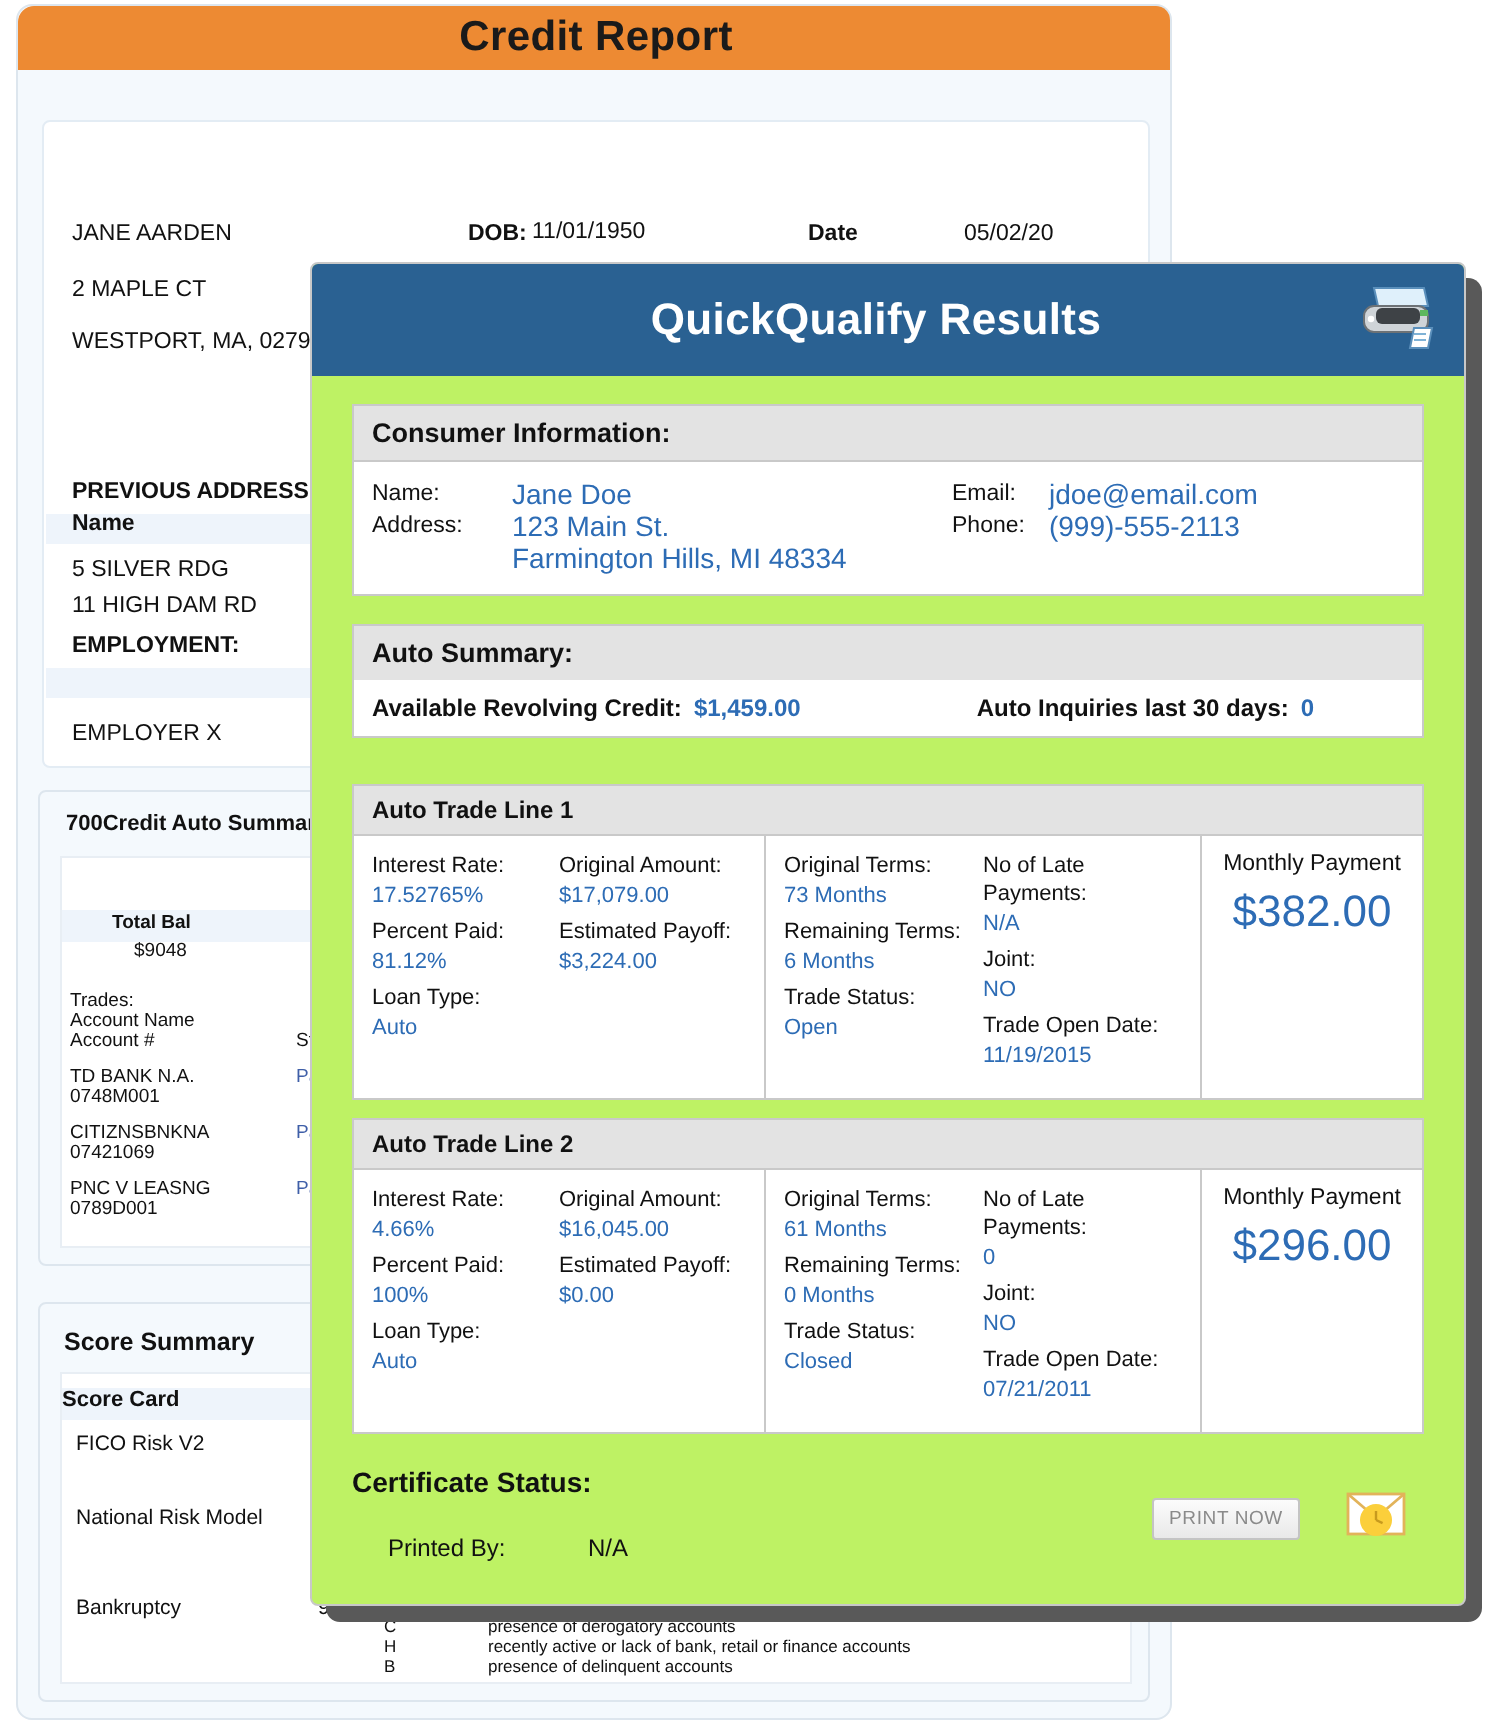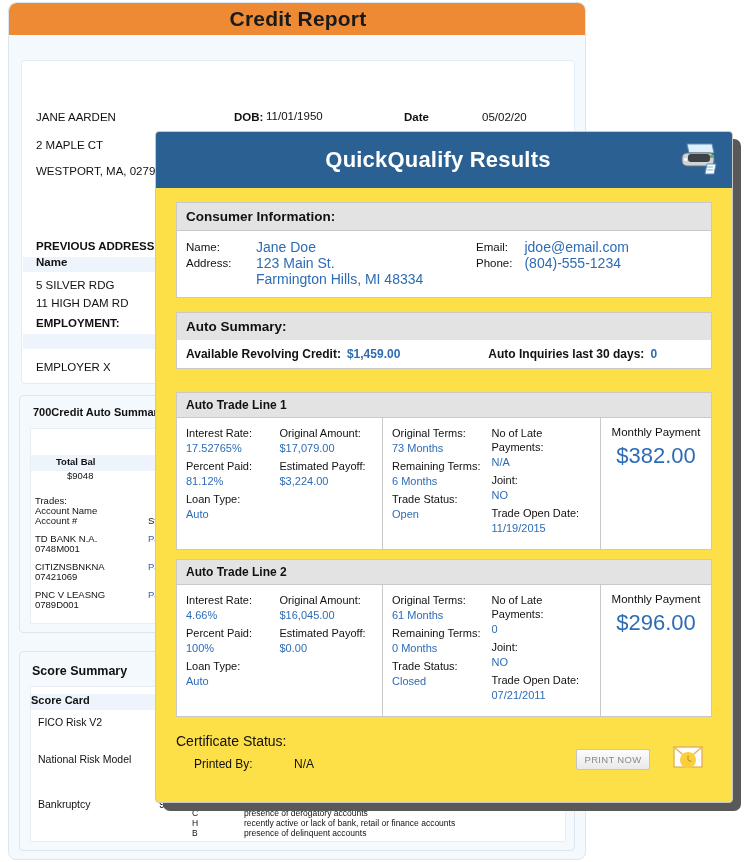--- a/index.html
+++ b/index.html
@@ -79,21 +79,21 @@
     height: 672px;
     background: #595959;
     border-radius: 7px;
   }
   #qq-modal {
     position: absolute;
     left: 155px;
     top: 131px;
     width: 578px;
     height: 672px;
-    background: #fde047;
+    background: #bef264;
     border: 1px solid #c8c8c8;
     border-radius: 4px;
     box-sizing: border-box;
     overflow: hidden;
   }
   #qq-header {
     height: 56px;
     background: #2A6192;
     display: flex;
     align-items: center;
@@ -191,21 +191,21 @@
   .tl-c1 { width: 205px; display:flex; }
   .tl-c2 { width: 218px; display:flex; border-left: 1px solid #c9c9c9; }
   .tl-c3 { flex:1; border-left: 1px solid #c9c9c9; text-align:center; padding-top:8px;}
   .tl-sub { width: 50%; }
   .tl-lab { font-size: 11px; color:#111; line-height: 14px; }
   .tl-val { font-size: 11px; color:#2d6cb5; line-height: 16px; margin-bottom: 3px;}
   .tl-mp-label { font-size: 11.5px; color:#111; }
   .tl-mp-value { font-size: 22px; color:#2d6cb5; margin-top: 5px;}
 
   #cert-block { margin-top: 16px; position: relative; }
-  #cert-title { font-size: 14px; font-weight: normal; color:#111; margin-bottom: 6px;}
+  #cert-title { font-size: 14px; font-weight: bold; color:#111; margin-bottom: 16px;}
   .cert-row { display:flex; font-size: 12px; color:#111; line-height: 19px; margin-left: 18px;}
   .cert-row .k { width: 100px; }
   .cert-row .v { font-weight: normal; }
 
   #print-now-btn {
     position: absolute;
     right: 62px;
     top: 16px;
     width: 72px;
     height: 19px;
@@ -370,21 +370,21 @@
             <div>Farmington Hills, MI 48334</div>
           </div>
         </div>
         <div class="cg-col">
           <div class="cg-labels">
             <div>Email:</div>
             <div>Phone:</div>
           </div>
           <div class="cg-values">
             <div>jdoe@email.com</div>
-            <div>(804)-555-1234</div>
+            <div>(999)-555-2113</div>
           </div>
         </div>
       </div>
     </div>
 
     <div class="section-head" style="margin-top:14px;">Auto Summary:</div>
     <div class="summary-row">
       <span>Available Revolving Credit:</span>
       <span class="v">$1,459.00</span>
       <span class="sp">Auto Inquiries last 30 days:</span>

